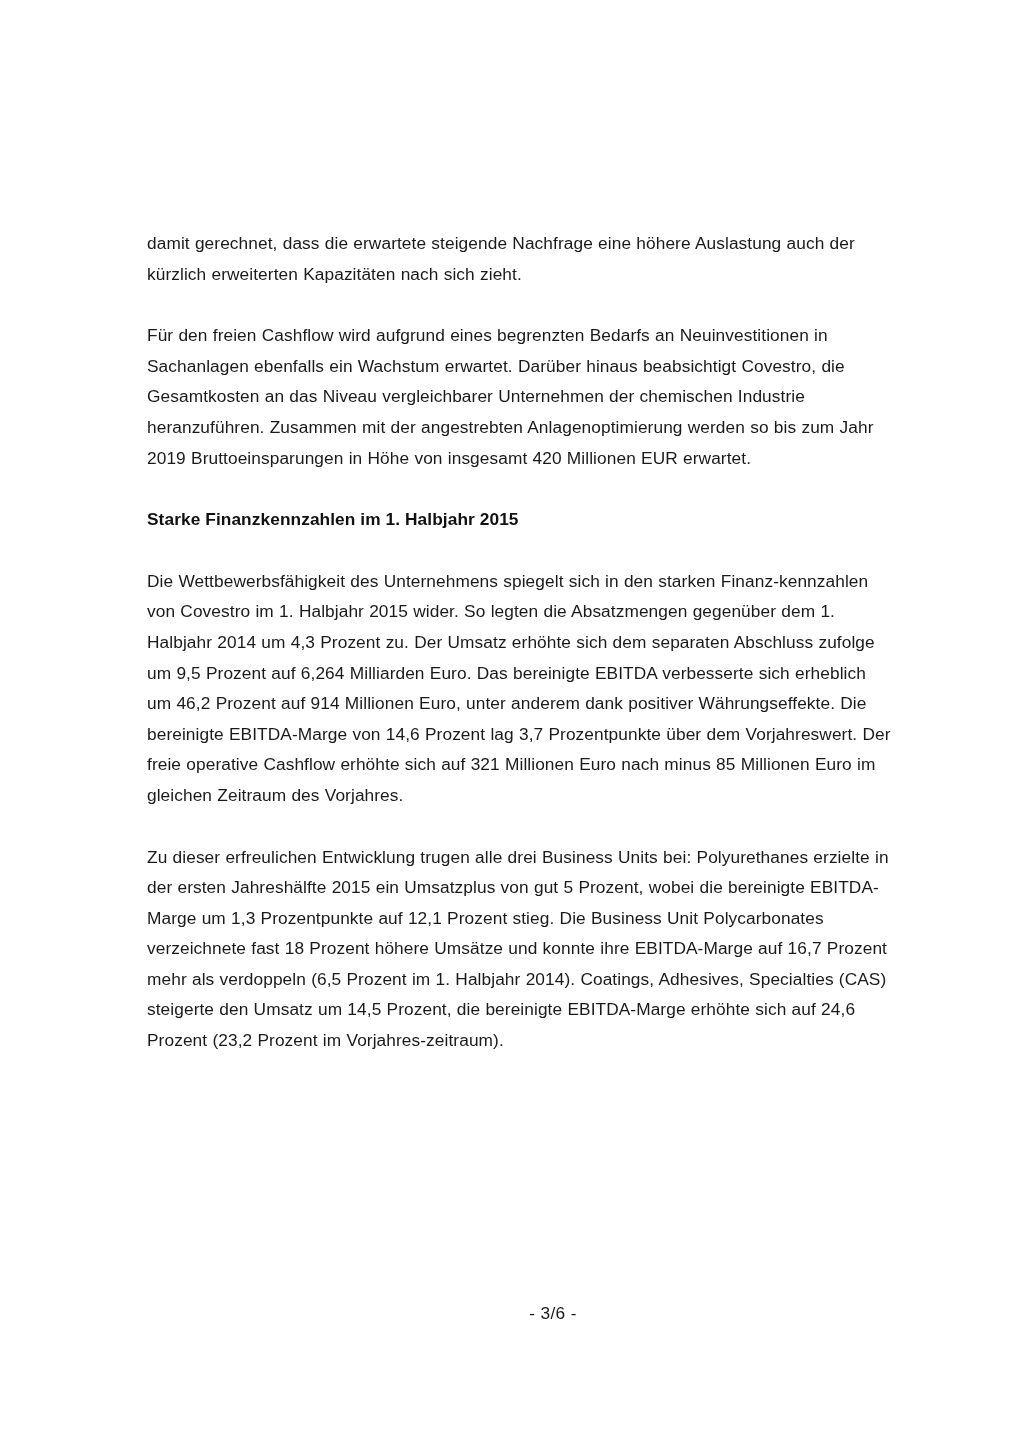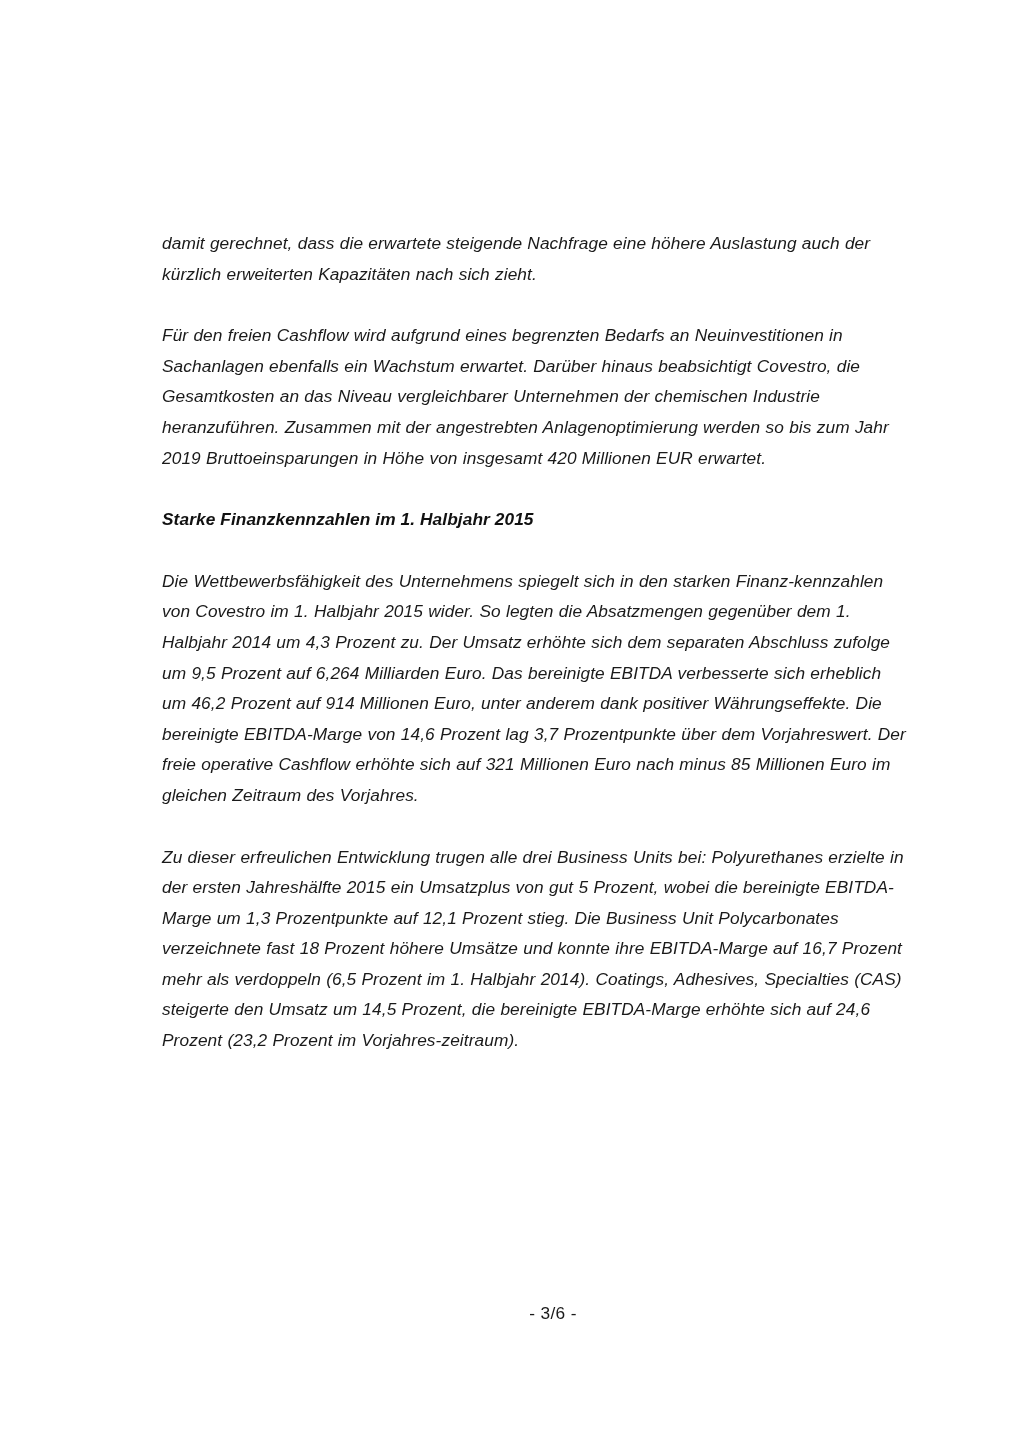--- a/index.html
+++ b/index.html
@@ -15,24 +15,23 @@
     height: 1440px;
     background: #ffffff;
     overflow: hidden;
     font-family: "Liberation Sans", sans-serif;
     color: #1a1a1a;
     -webkit-font-smoothing: antialiased;
   }
 
   .content {
     position: absolute;
-    left: 162px;
+    left: 147px;
     top: 228px;
     width: 745px;
-    font-style: italic;
   }
 
   p.body-text {
     margin: 0 0 31px 0;
     font-size: 17.3px;
     line-height: 30.6px;
     letter-spacing: 0.005em;
     word-spacing: 0.02em;
     text-align: left;
     color: #1a1a1a;

